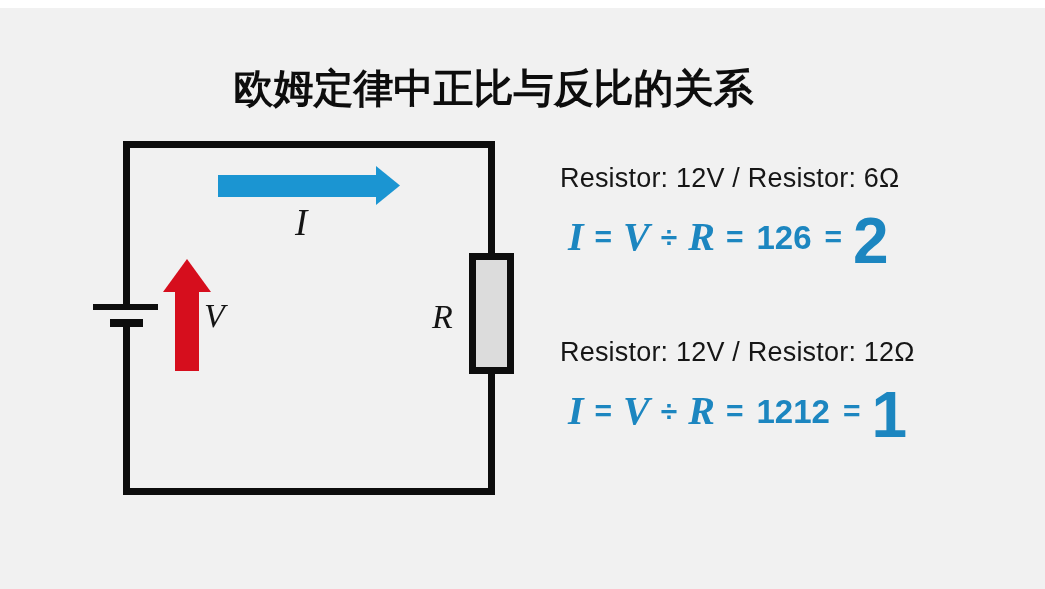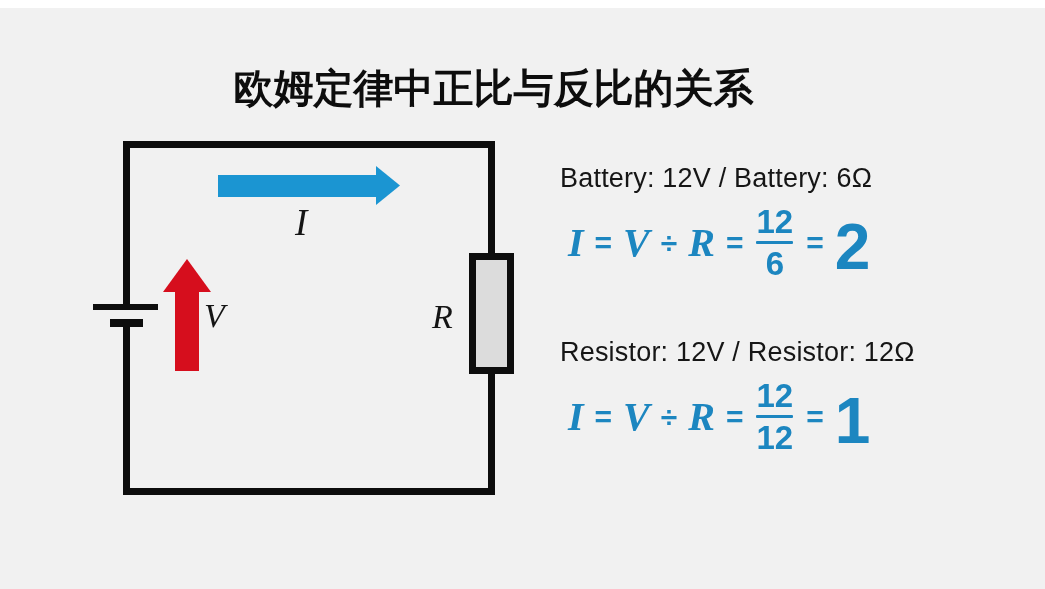--- a/index.html
+++ b/index.html
@@ -43,21 +43,21 @@
   .ex1{top:155px;}
   .ex2{top:329px;}
   .caption{font-size:27px;color:var(--caption-text,#161616);letter-spacing:.2px;white-space:nowrap;}
   .formula{
     display:flex;align-items:center;gap:11px;
     margin-top:11px;margin-left:8px;
     color:var(--formula-blue,#1c86c0);font-weight:bold;
   }
   .fvar{font-family:"Liberation Serif",serif;font-style:italic;font-size:40px;line-height:1;}
   .fop{font-size:30px;line-height:1;}
-  .frac{display:flex;flex-direction:column;align-items:center;font-size:33px;margin:0 2px;}
+  .frac{display:flex;flex-direction:row;align-items:center;font-size:33px;margin:0 2px;}
   .frac .num,.frac .den{line-height:1;}
   .fbar{align-self:stretch;height:3px;background:var(--formula-blue,#1c86c0);margin:3px 0;border-radius:1px;}
   .fresult{font-size:64px;line-height:1;position:relative;top:4px;}
 </style>
 </head>
 <body>
 
 <div class="stage">
 
   <h1 class="title">欧姆定律中正比与反比的关系</h1>
@@ -82,21 +82,21 @@
     </svg>
 
     <div class="clabel i">I</div>
     <div class="clabel v">V</div>
     <div class="clabel r">R</div>
 
     <div class="resistor"></div>
   </div>
 
   <div class="example ex1">
-    <div class="caption">Battery: 12V / Battery: 6Ω</div>
+    <div class="caption">Resistor: 12V / Resistor: 6Ω</div>
     <div class="formula">
       <span class="fvar">I</span>
       <span class="fop">=</span>
       <span class="fvar">V</span>
       <span class="fop">÷</span>
       <span class="fvar">R</span>
       <span class="fop">=</span>
       <span class="frac">
         <span class="num">12</span>
         <span class="fbar"></span>

